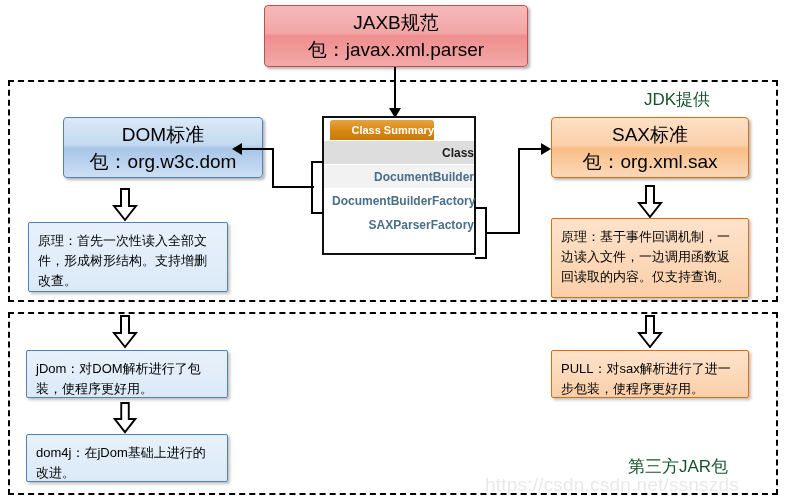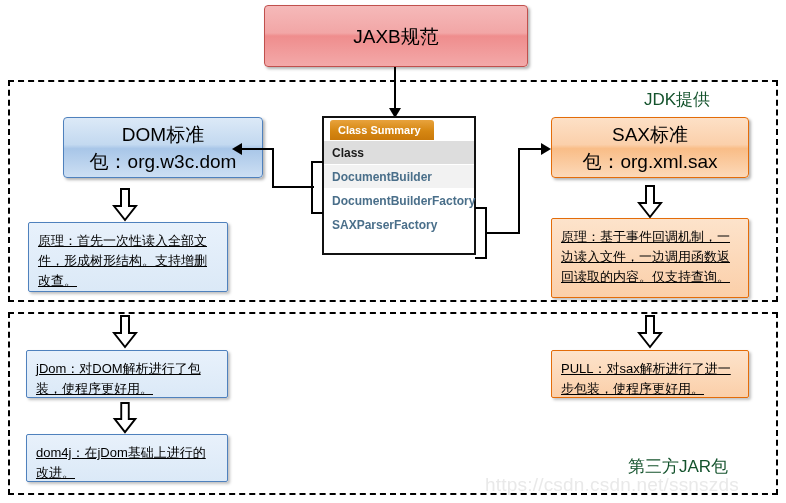--- a/index.html
+++ b/index.html
@@ -68,36 +68,36 @@
   
   .note {
     box-sizing: border-box;
     border-radius: 2px;
     padding: 8px 9px;
     font-size: 13px;
     line-height: 20px;
     color: #000000;
     text-align: left;
     box-shadow: 2px 2px 3px rgba(0,0,0,0.25);
-    text-decoration: underline;
   }
   .note-blue {
     border: 1px solid #4f81bd;
     background: linear-gradient(to bottom, #e8f1fb 0%, #dbe9f7 100%);
   }
   .note-orange {
     border: 1px solid #e36c09;
     background: linear-gradient(to bottom, #fde3cb 0%, #fbcfa9 100%);
   }
 
   
   .class-summary {
     box-sizing: border-box;
     border: 2px solid #111111;
     background: #ffffff;
+    text-align: right;
   }
   .cs-tabrow {
     height: 22px;
     background: #ffffff;
     position: relative;
   }
   .cs-tab {
     position: absolute;
     left: 6px; top: 2px;
     width: 104px;
@@ -177,20 +177,21 @@
   <div class="abs region-label" style="left:644px; top:88px;">JDK提供</div>
 
   <div class="abs dashed-region" style="left:8px; top:312px; width:770px; height:183px;"></div>
   <div class="abs region-label" style="left:628px; top:455px;">第三方JAR包</div>
 
   <div class="abs watermark" style="left:485px; top:474px;">https://csdn.csdn.net/ssnszds</div>
 
   <div class="abs box box-pink" style="left:264px; top:5px; width:264px; height:62px;">
     <div class="inner">
       <div class="box-title">JAXB规范</div>
+      <div class="box-title">包：javax.xml.parser</div>
     </div>
   </div>
 
   <div class="abs line-v" style="left:394px; top:67px; height:44px;"></div>
   <div class="abs arrow-head arrow-down-tip" style="left:389px; top:108px;"></div>
 
   <div class="abs box box-blue" style="left:15px; top:117px; width:200px; height:61px;margin-left:48px;">
     <div class="inner">
       <div class="box-title">DOM标准</div>
       <div class="box-title">包：org.w3c.dom</div>

